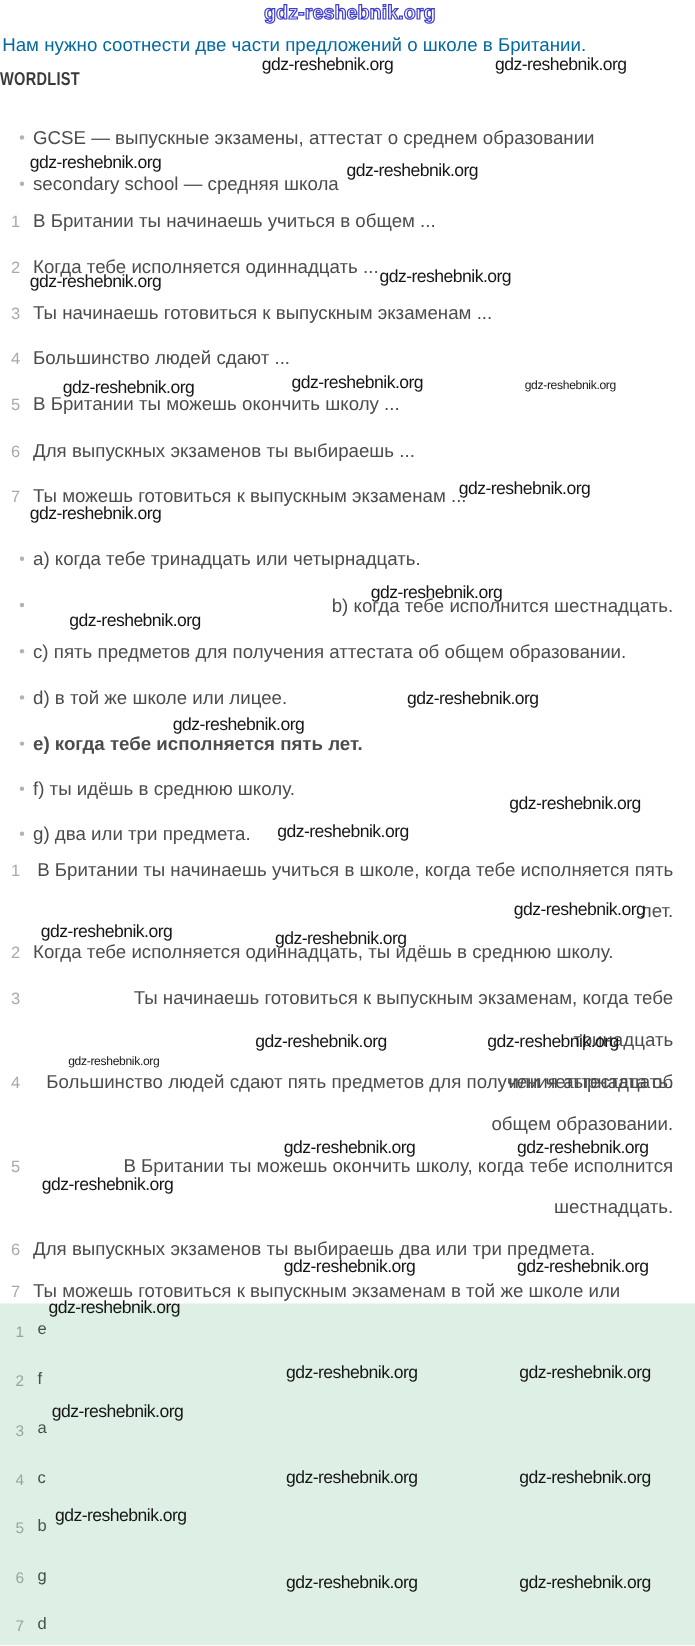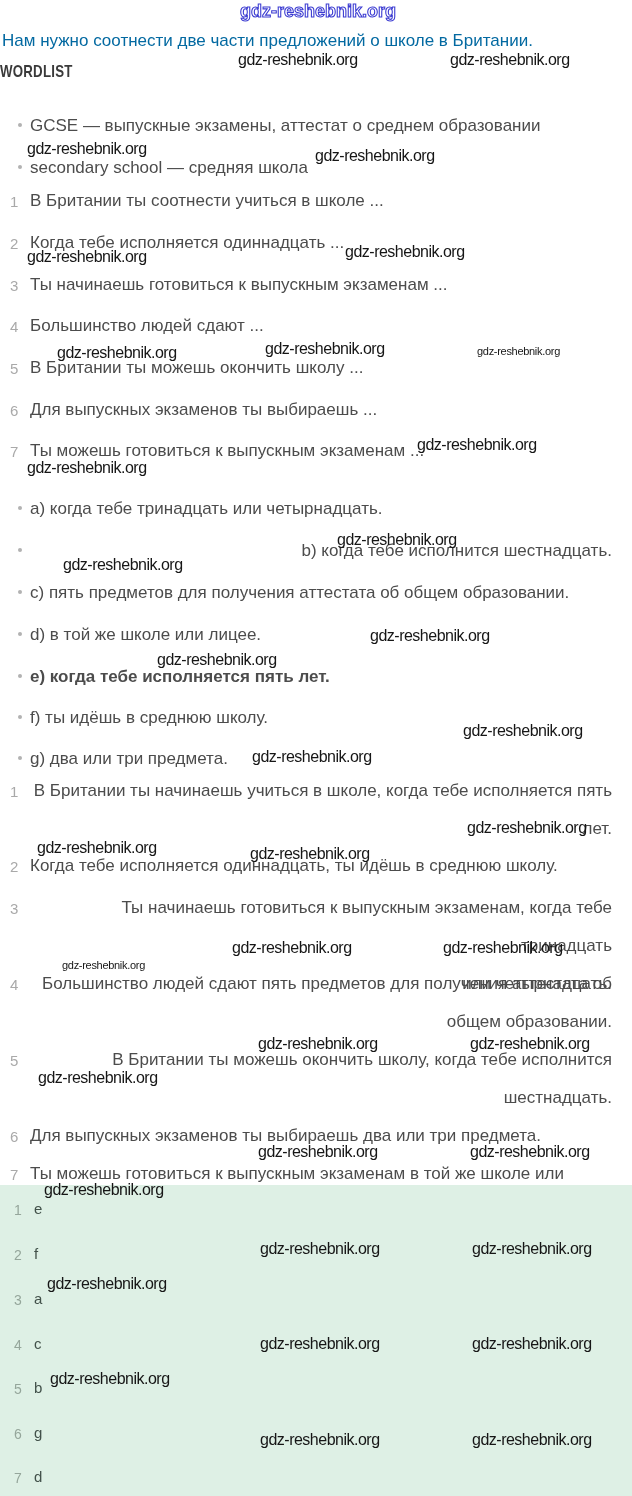--- a/index.html
+++ b/index.html
@@ -44,21 +44,21 @@
         <span class="txt">GCSE — выпускные экзамены, аттестат о среднем образовании</span>
       </div>
       <div class="row" style="top: 158px;">
         <span class="bullet"></span>
         <span class="txt">secondary school — средняя школа</span>
       </div>
     </div>
   <div id="questions">
       <div class="row" style="top: 191px;">
         <span class="num">1</span>
-        <span class="txt">В Британии ты соотнести учиться в школе ...</span>
+        <span class="txt">В Британии ты начинаешь учиться в общем ...</span>
       </div>
       <div class="row" style="top: 233px;">
         <span class="num">2</span>
         <span class="txt">Когда тебе исполняется одиннадцать ...</span>
       </div>
       <div class="row" style="top: 275px;">
         <span class="num">3</span>
         <span class="txt">Ты начинаешь готовиться к выпускным экзаменам ...</span>
       </div>
       <div class="row" style="top: 316px;">

